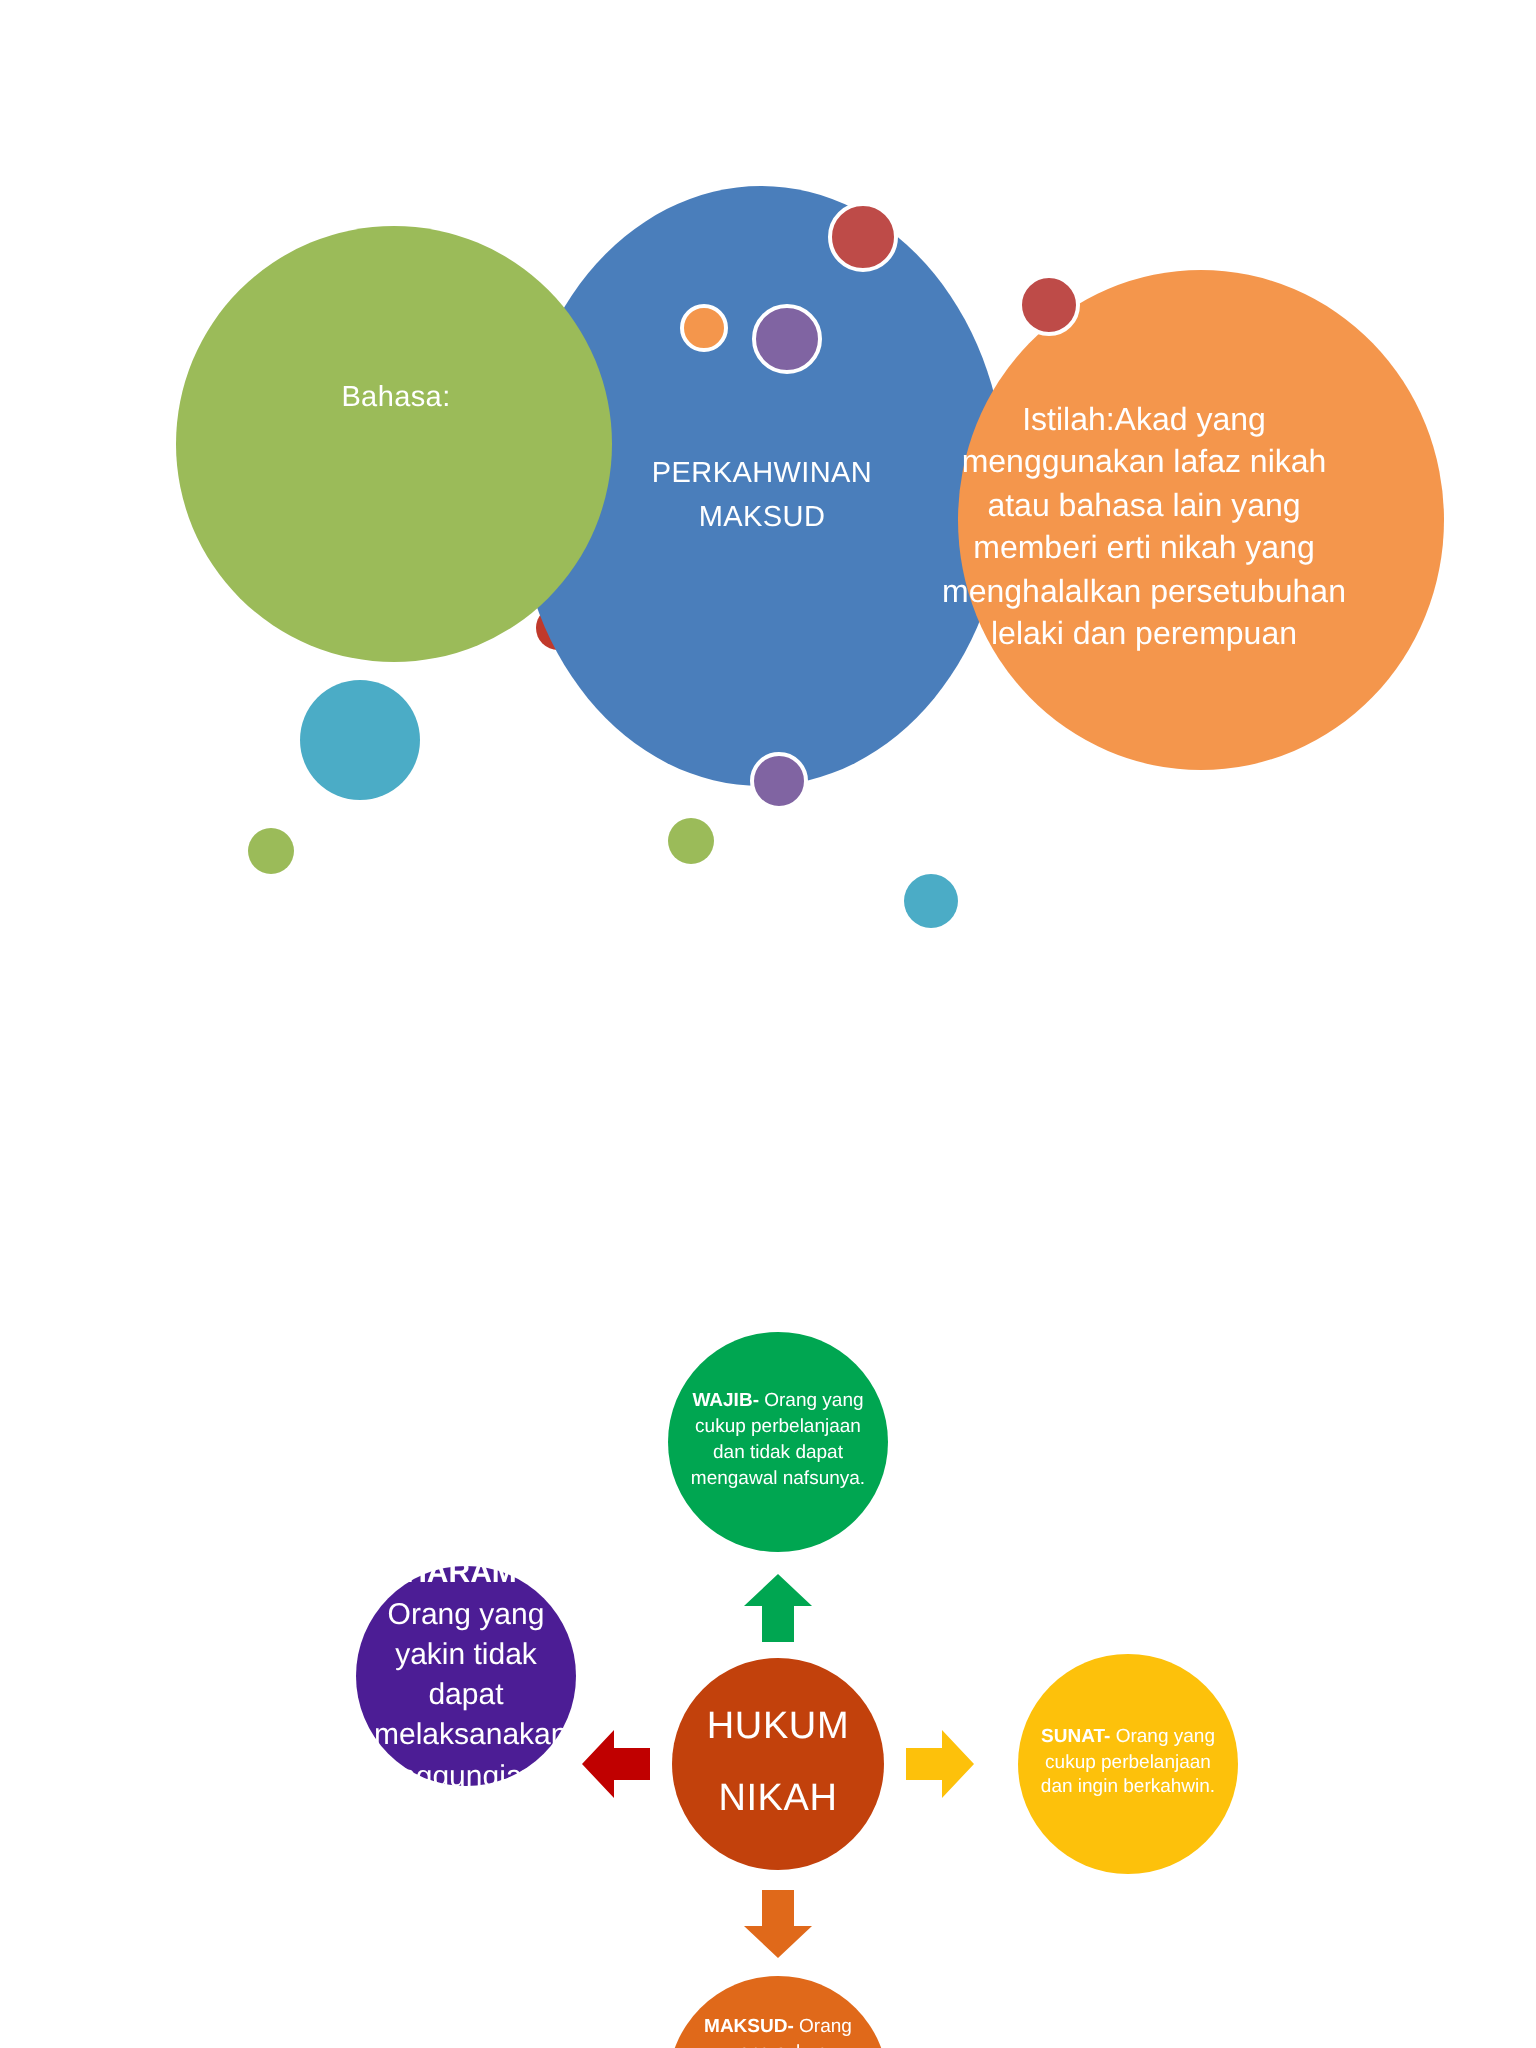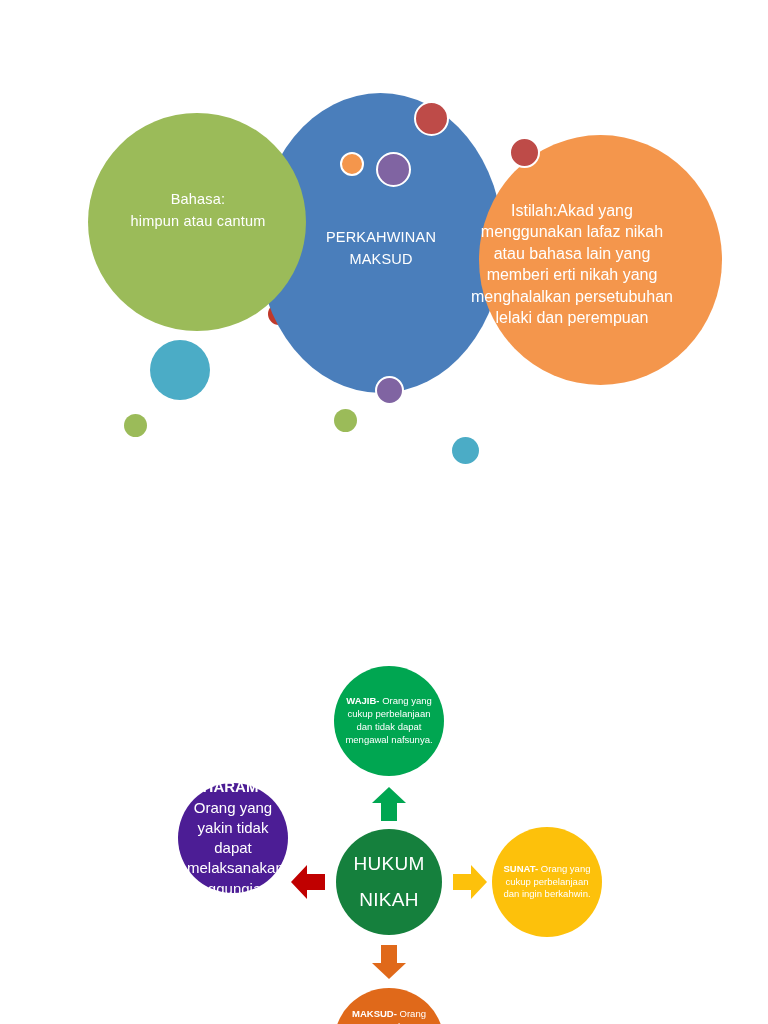--- a/index.html
+++ b/index.html
@@ -123,21 +123,21 @@
   #bub-green-s1  { left: 124px; top: 414px;  width: 23px; height: 23px; background: #9BBB59; z-index: 5; }
   #bub-green-s2  { left: 334px; top: 409px;  width: 23px; height: 23px; background: #9BBB59; z-index: 5; }
   #bub-teal-s    { left: 452px; top: 437px;  width: 27px; height: 27px; background: #4BACC6; z-index: 5; }
 
   
   #hub {
     left: 336px;
     top: 829px;
     width: 106px;
     height: 106px;
-    background: #15803d;
+    background: #c2410c;
     z-index: 5;
     flex-direction: column;
     font-size: 19px;
     line-height: 1.25;
     letter-spacing: .3px;
     gap: 12px;
   }
 
   #node-wajib {
     left: 334px;
@@ -153,21 +153,21 @@
     left: 178px;
     top: 783px;
     width: 110px;
     height: 110px;
     background: #4c1d95;
     font-size: 15px;
     line-height: 1.35;
     z-index: 4;
   }
   #node-sunat {
-    left: 492px;
+    left: 509px;
     top: 827px;
     width: 110px;
     height: 110px;
     background: #FDC10B;
     font-size: 9.5px;
     line-height: 1.35;
     z-index: 4;
     text-align: center;
   }
   #node-makruh {
@@ -213,21 +213,20 @@
     <div class="bubble ring" id="bub-purple-top"></div>
     <div class="bubble" id="bub-red-hidden"></div>
     <div class="bubble ring" id="bub-purple-bot"></div>
     <div class="bubble" id="bub-teal-lg"></div>
     <div class="bubble" id="bub-green-s1"></div>
     <div class="bubble" id="bub-green-s2"></div>
     <div class="bubble" id="bub-teal-s"></div>
 
     <div class="lobe-text" id="txt-green">
       <div>Bahasa:</div>
-      <div>himpun atau cantum</div>
     </div>
 
     <div class="lobe-text" id="txt-blue">
       <div>PERKAHWINAN</div>
       <div>MAKSUD</div>
     </div>
 
     <div class="lobe-text" id="txt-orange">Istilah:Akad yang menggunakan lafaz nikah atau bahasa lain yang memberi erti nikah yang menghalalkan persetubuhan lelaki dan perempuan</div>
   </div>
 

